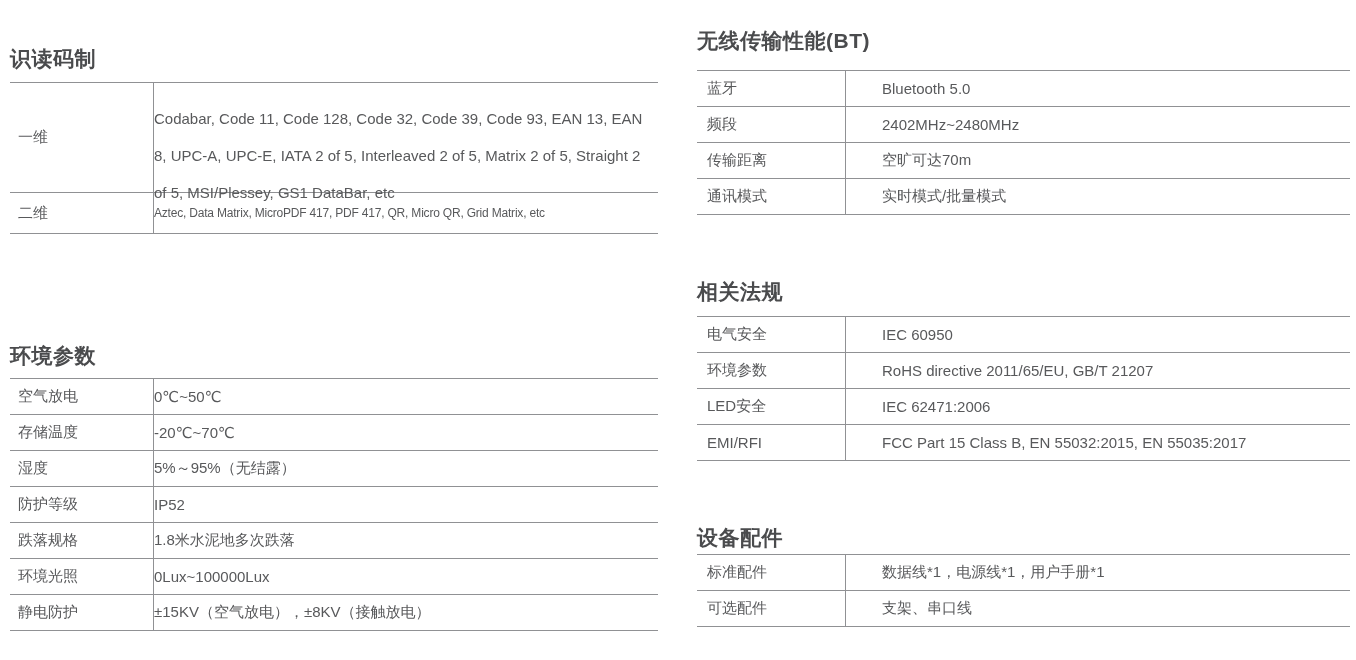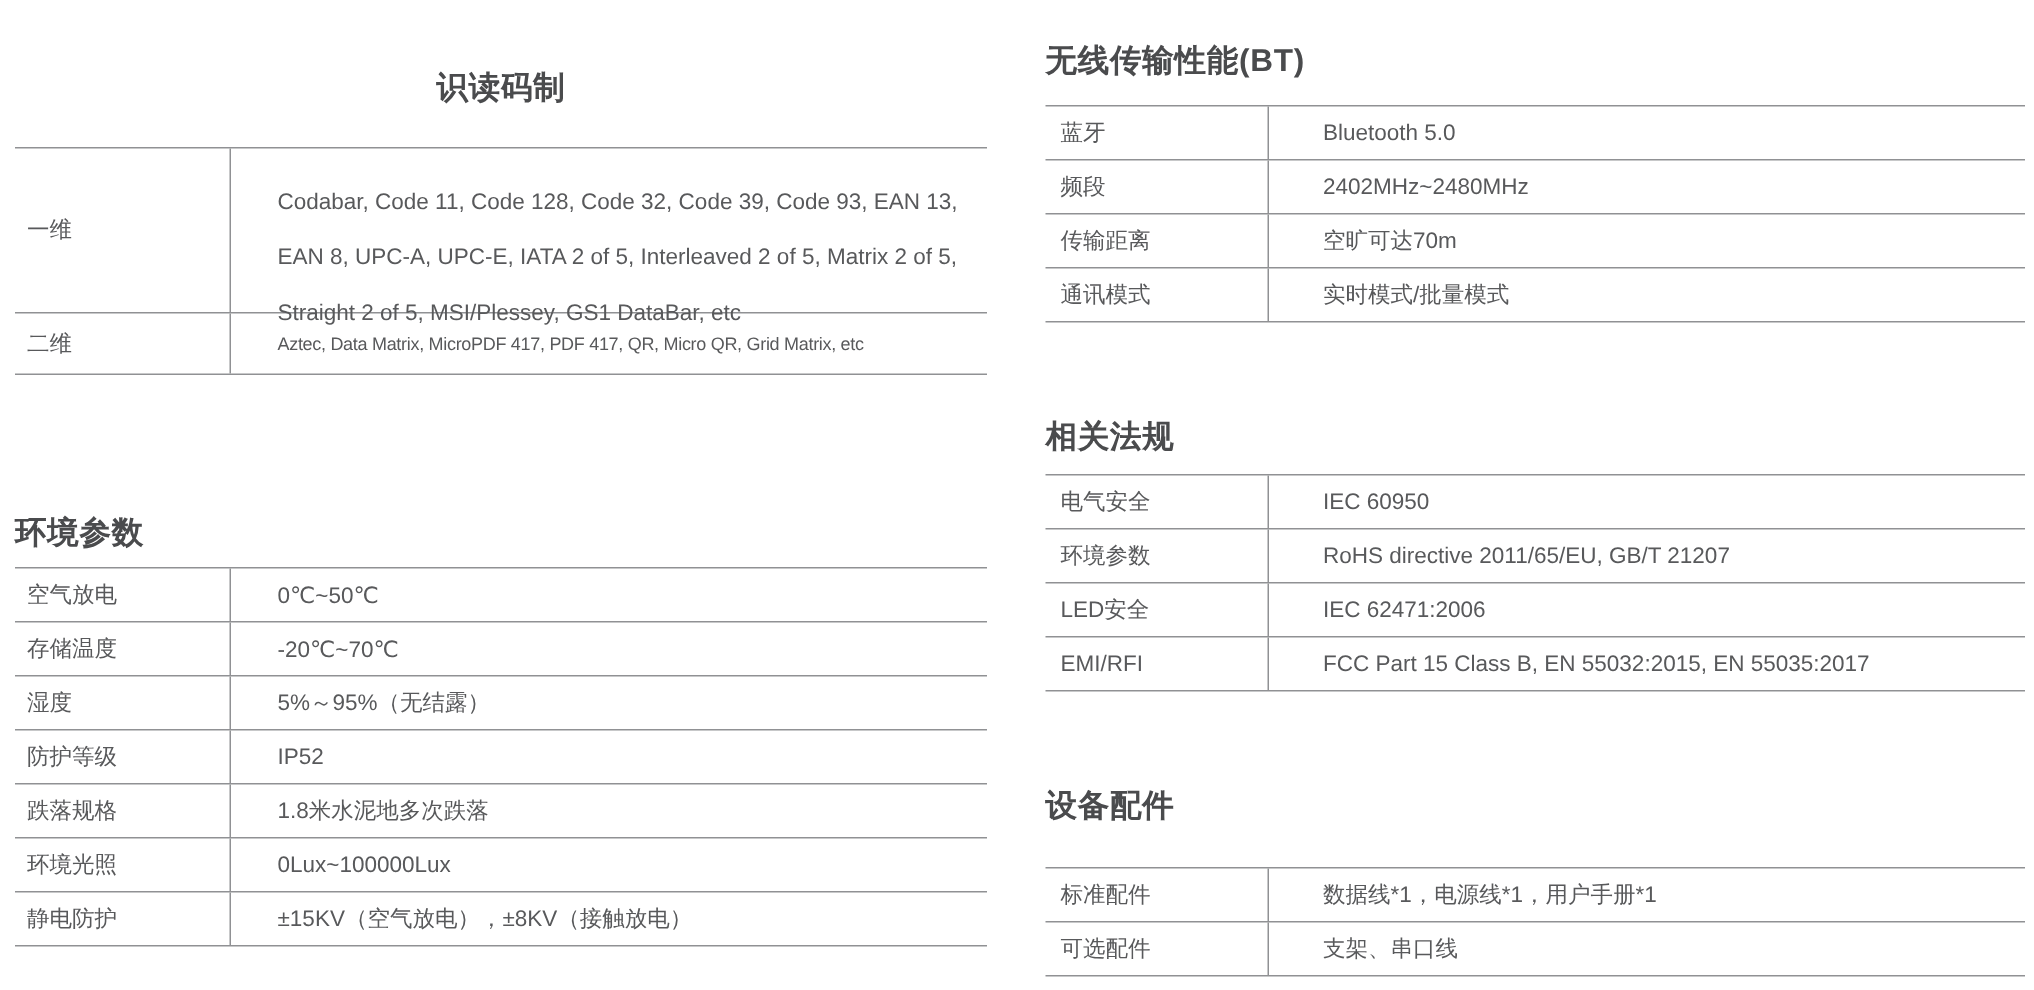--- a/index.html
+++ b/index.html
@@ -34,44 +34,44 @@
   .cv {
     flex:1 1 auto;
     min-width:0;
     border-left:1px solid #909194;
     display:flex;
     align-items:center;
     font-size:15px;
   }
   
   .left .cl { width:143px; padding-left:8px; }
-  .left .cv { padding-left:31px; }
+  .left .cv { }
   
   .right .cl { width:148px; padding-left:10px; }
   .right .cv { padding-left:36px; }
   .row36 { height:36px;text-align:right; }
 
   #sec-decode  { left:10px;  top:46px;  width:648px; }
-  #sec-decode h2 { margin-bottom:26px;text-align:center; }
+  #sec-decode h2 { margin-bottom:10px; }
   #sec-decode .row-1d { height:110px; }
   #sec-decode .row-1d .cv { line-height:37px; padding-right:8px; display:block; padding-top:17px; }
   #sec-decode .row-2d { height:41px; }
   #sec-decode .row-2d .cv { white-space:nowrap; overflow:hidden; font-size:12px; letter-spacing:-0.2px; }
 
   #sec-env { left:10px; top:343px; width:648px; }
   #sec-env h2 { margin-bottom:9px; }
 
   #sec-wireless { left:697px; top:28px; width:653px; }
   #sec-wireless h2 { margin-bottom:16px; }
 
   #sec-reg { left:697px; top:279px; width:653px; }
   #sec-reg h2 { margin-bottom:11px; }
 
   #sec-acc { left:697px; top:525px; width:653px; }
-  #sec-acc h2 { margin-bottom:27px; }
+  #sec-acc h2 { margin-bottom:3px; }
 </style>
 </head>
 <body>
 
 <div class="section left" id="sec-decode">
   <h2>识读码制</h2>
   <div class="spec-table">
     <div class="row row-1d">
       <div class="cl">一维</div>
       <div class="cv">Codabar, Code 11, Code 128, Code 32, Code 39, Code 93, EAN 13, EAN 8, UPC-A, UPC-E, IATA 2 of 5, Interleaved 2 of 5, Matrix 2 of 5, Straight 2 of 5, MSI/Plessey, GS1 DataBar, etc</div>

